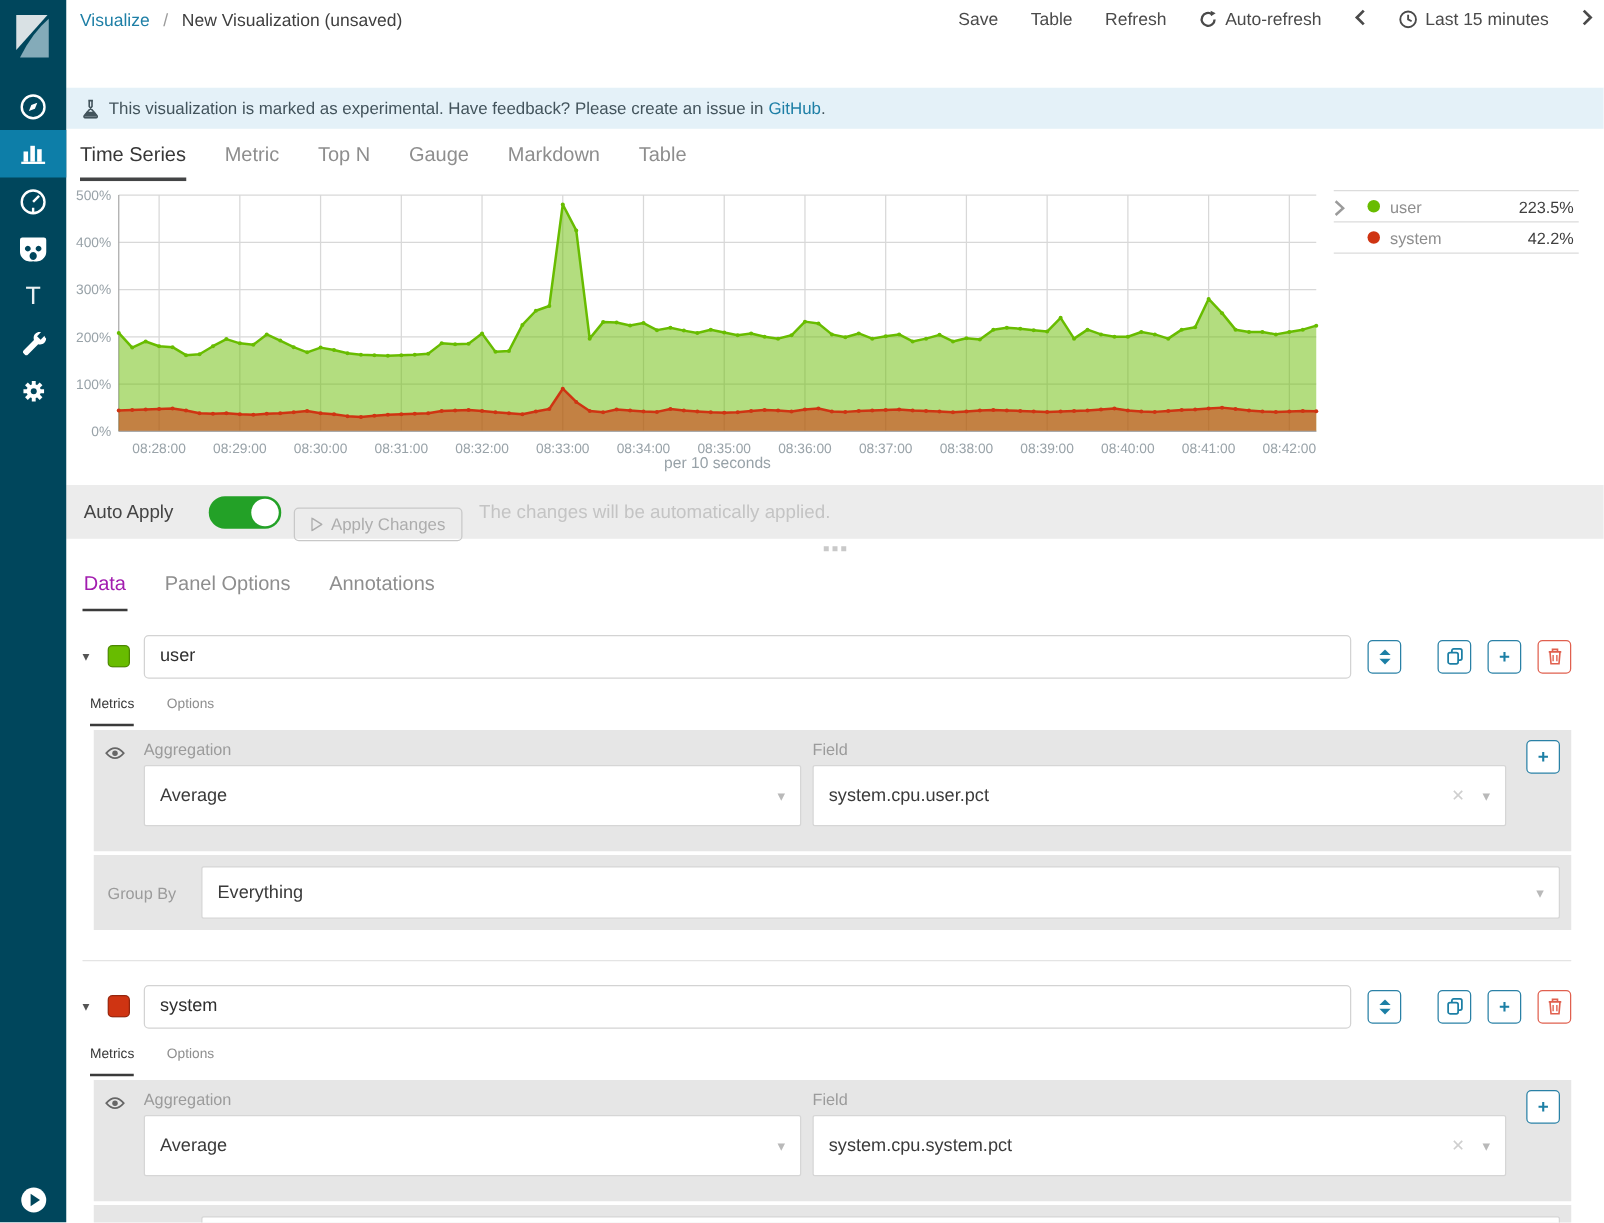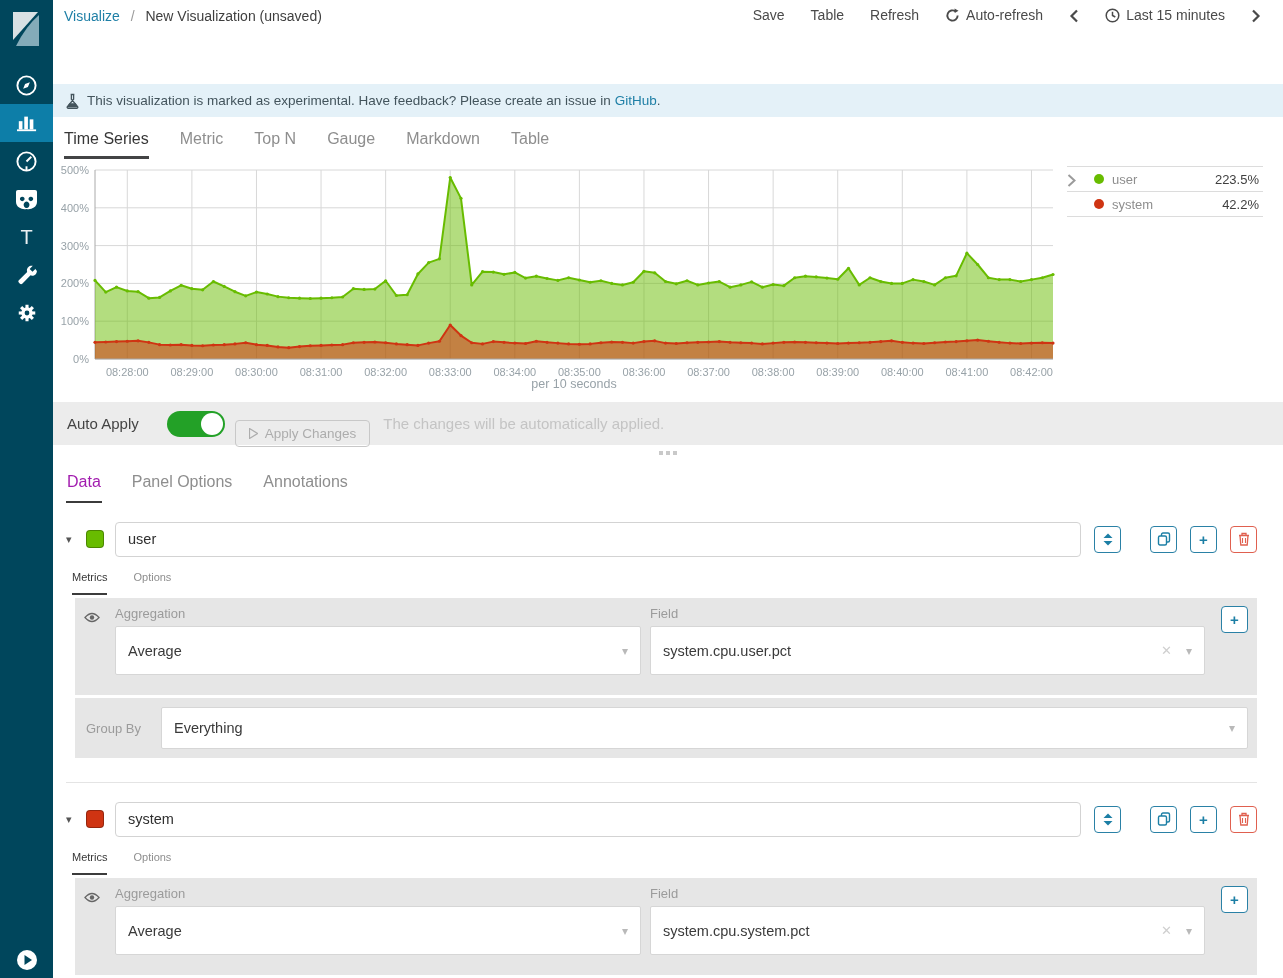--- a/index.html
+++ b/index.html
@@ -13,26 +13,26 @@
   .nav { margin-top:8px; }
   .nav-item { width:53px; height:38px; display:flex; align-items:center; justify-content:center; cursor:pointer; }
   .nav-item.active { background:#0d7ea8; }
   .nav-item svg, .logo svg { display:block; }
   .nav-t { color:#fff; font-size:20px; opacity:.92; font-weight:400; }
   .collapse-btn { position:absolute; bottom:6px; left:0; width:53px; display:flex; justify-content:center; }
 
   
   .main { position:absolute; left:53px; top:0; width:1230px; height:978px; }
 
-  header { position:relative; height:84px; background:#fff; }
+  header { position:relative; height:70px; background:#fff; }
   .breadcrumb { position:absolute; left:11px; top:8px; font-size:14px; }
   .breadcrumb .crumb-link { color:#1e7fa6; text-decoration:none; cursor:pointer; }
   .breadcrumb .sep { color:#9b9b9b; margin:0 7px; }
   .breadcrumb .current { color:#3f3f3f; }
-  .actions { position:absolute; right:22px; top:7px; display:flex; align-items:flex-end; font-size:14px; color:#4a4a4a; }
+  .actions { position:absolute; right:8px; top:7px; display:flex; align-items:flex-start; font-size:14px; color:#4a4a4a; }
   .action { display:flex; align-items:center; gap:6px; margin-left:26px; cursor:pointer; white-space:nowrap; }
   .action svg { display:block; }
 
   .banner { height:33px; background:#e4f1f8; display:flex; align-items:center; padding-left:13px; font-size:13.5px; color:#43545c; }
   .banner svg { margin-right:8px; }
   .banner a { color:#1e7fa6; text-decoration:none; cursor:pointer; margin-left:4px; }
 
   .viz-tabs { height:42px; display:flex; align-items:stretch; padding-left:11px; }
   .viz-tab { font-size:16px; color:#8e8e8e; margin-right:31px; display:flex; align-items:center; cursor:pointer;
     border-bottom:3px solid transparent; padding-top:4px; }

